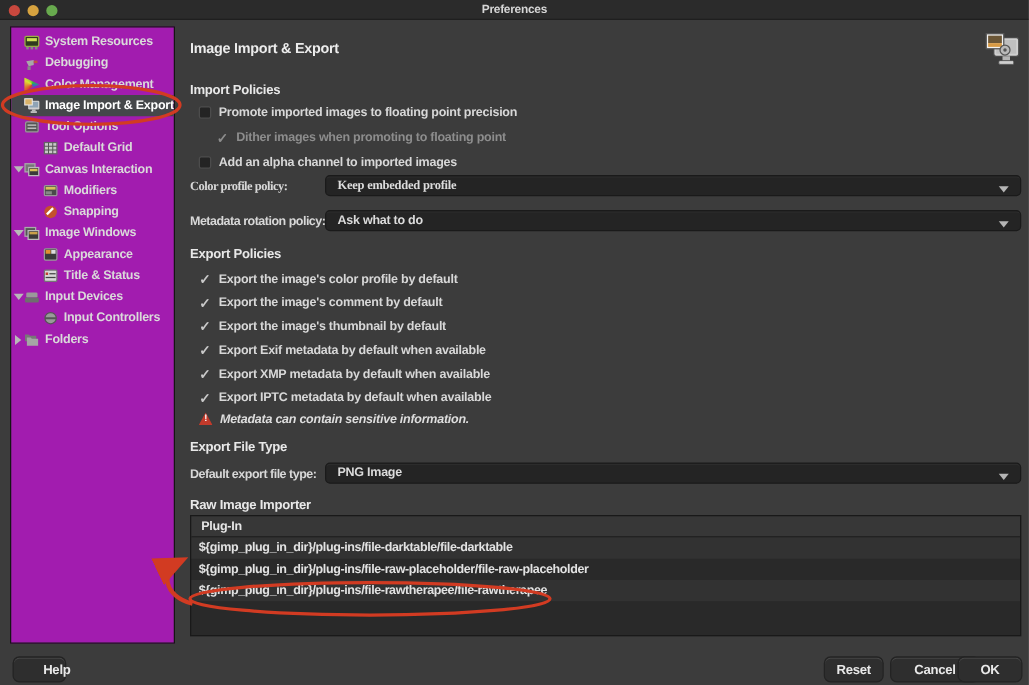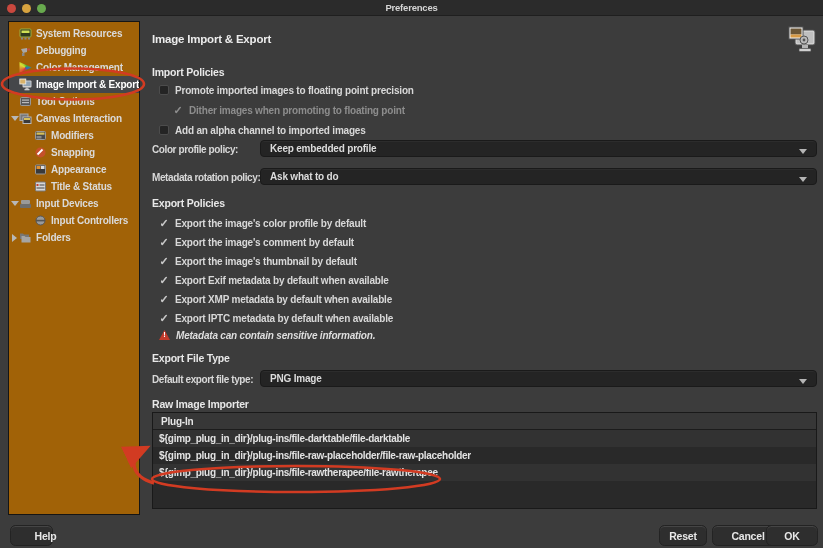--- a/index.html
+++ b/index.html
@@ -15,21 +15,21 @@
     background:#2b2b2b; border-bottom:1px solid #1f1f1f;
     display:flex; align-items:center; justify-content:center;
   }
   .traffic { position:absolute; left:7px; top:3.5px; display:flex; gap:6px; }
   .dot { width:9px; height:9px; border-radius:50%; }
   .dot-red{ background:#c9483e; } .dot-yellow{ background:#d7a33f; } .dot-green{ background:#68aa4e; }
   .titlebar-title { font-size:9.5px; color:#d6d6d6; }
   
   .sidebar {
     position:absolute; left:8px; top:21px; width:132px; height:494px;
-    background:#a16207; border:1px solid #151515; padding-top:3px; overflow:hidden;
+    background:#a21caf; border:1px solid #151515; padding-top:3px; overflow:hidden;
   }
   .side-item {
     height:17px; display:flex; align-items:center; padding-left:1px;
     font-size:10px; color:#dadada; white-space:nowrap; cursor:default;
   }
   .side-item.selected { background:#45474a; color:#fff; }
   .side-item.child { padding-left:25px; }
   .side-item.no-exp { padding-left:10px; }
   .exp { width:9px; flex:none; display:flex; align-items:center; justify-content:center; }
   .exp-down { width:0; height:0; border-left:4px solid transparent; border-right:4px solid transparent; border-top:5px solid #b8b8b8; }
@@ -150,20 +150,29 @@
           <svg viewBox="0 0 13 13">
             <rect x="1.5" y="2.5" width="10" height="8" rx="1" fill="#555" stroke="#999"></rect>
             <rect x="3" y="4.5" width="7" height="1.2" fill="#bbb"></rect>
             <rect x="3" y="7" width="7" height="1.2" fill="#bbb"></rect>
           </svg>
         </span>
       <span>Tool Options</span>
     </div>
 
 
+    <div class="side-item child">
+      <span class="ic">
+          <svg viewBox="0 0 13 13">
+            <rect x="1.5" y="2" width="10" height="9" fill="#c8c8c8" stroke="#666"></rect>
+            <path d="M4.8 2 V11 M8.2 2 V11 M1.5 5 H11.5 M1.5 8 H11.5" stroke="#555" stroke-width="0.8" fill="none"></path>
+          </svg>
+        </span>
+      <span>Default Grid</span>
+    </div>
 
 
     <div class="side-item">
       <span class="exp">
           <span class="exp-down"></span>
         </span>
       <span class="ic">
           <svg viewBox="0 0 13 13">
             <rect x="1" y="2" width="8" height="6.5" fill="#777" stroke="#aaa"></rect>
             <rect x="4" y="5" width="8" height="6.5" fill="#3a3a3a" stroke="#bbb"></rect>
@@ -187,20 +196,33 @@
     <div class="side-item child">
       <span class="ic">
           <svg viewBox="0 0 13 13">
             <circle cx="6.5" cy="6.5" r="5" fill="#c4512b"></circle>
             <path d="M3.5 8.5 L8.5 3.5" stroke="#fff" stroke-width="1.8"></path>
           </svg>
         </span>
       <span>Snapping</span>
     </div>
 
+    <div class="side-item">
+      <span class="exp">
+          <span class="exp-down"></span>
+        </span>
+      <span class="ic">
+          <svg viewBox="0 0 13 13">
+            <rect x="1" y="2" width="8.5" height="7" fill="#555" stroke="#aaa"></rect>
+            <rect x="3.5" y="4.5" width="8.5" height="7" fill="#3a3a3a" stroke="#bbb"></rect>
+            <rect x="4.5" y="5.5" width="6.5" height="2" fill="#c9a04a"></rect>
+          </svg>
+        </span>
+      <span>Image Windows</span>
+    </div>
 
     <div class="side-item child">
       <span class="ic">
           <svg viewBox="0 0 13 13">
             <rect x="1.5" y="2" width="10" height="9" rx="1" fill="#3a3a3a" stroke="#999"></rect>
             <rect x="2.5" y="3" width="4" height="3" fill="#e09030"></rect>
             <rect x="7" y="3" width="3.5" height="3" fill="#ddd"></rect>
           </svg>
         </span>
       <span>Appearance</span>
@@ -279,21 +301,21 @@
     </div>
     <div class="row cb-row indent disabled" style="top:80px;">
       <span class="checkmark">✓</span>
       <span>Dither images when promoting to floating point</span>
     </div>
     <div class="row cb-row" style="top:100px;">
       <span class="cb-box"></span>
       <span>Add an alpha channel to imported images</span>
     </div>
 
-    <div class="field-row" style="top:119px;">
+    <div class="field-row" style="top:119px;font-family:Liberation Serif, serif;">
       <span class="field-label">Color profile policy:</span>
       <div class="dropdown">
         <span>Keep embedded profile</span>
         <span class="dd-arrow"></span>
       </div>
     </div>
     <div class="field-row" style="top:147px;">
       <span class="field-label">Metadata rotation policy:</span>
       <div class="dropdown">
         <span>Ask what to do</span>

